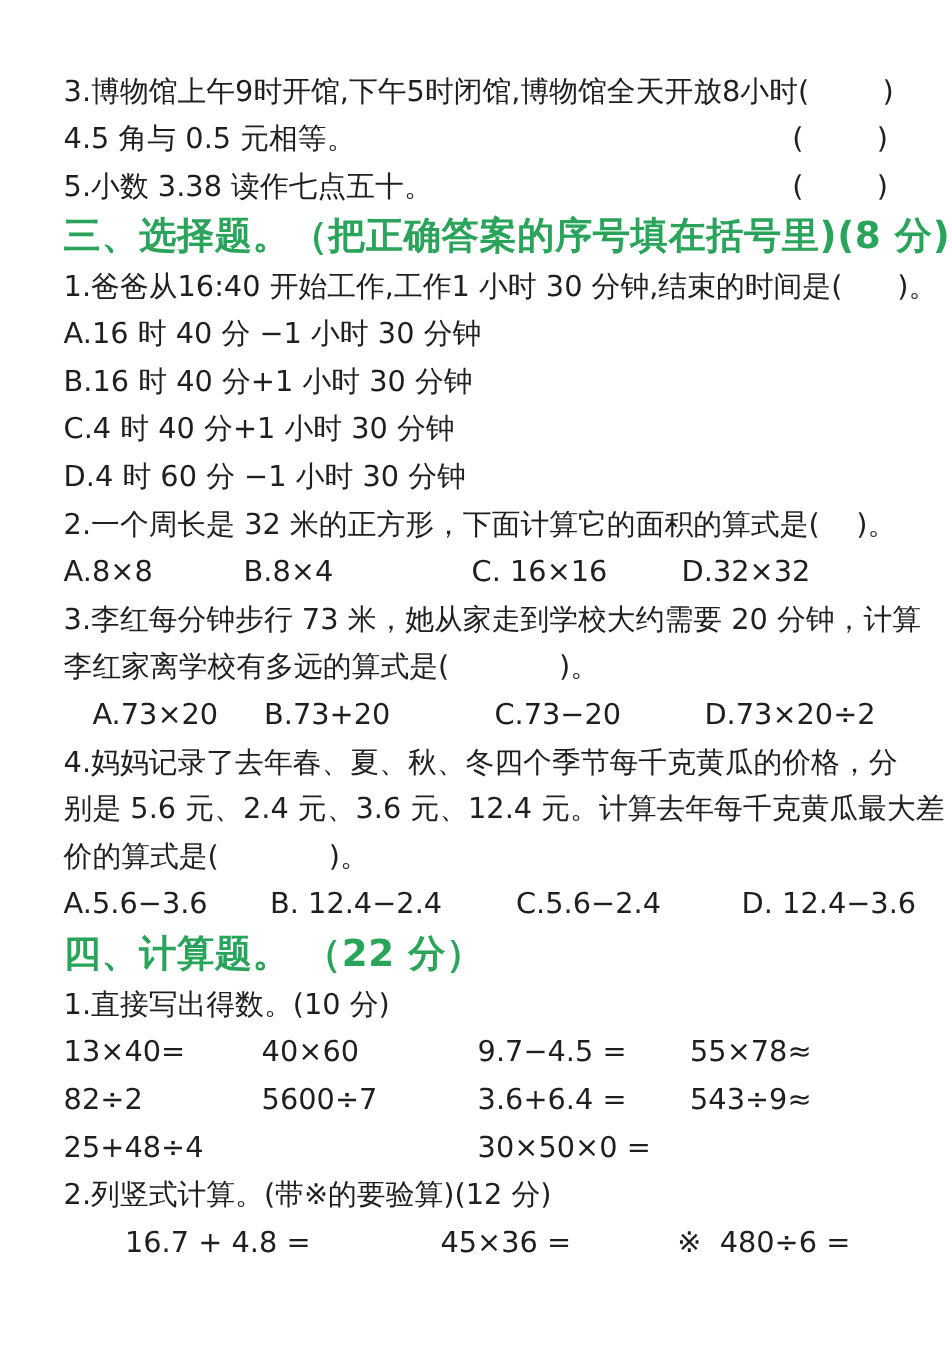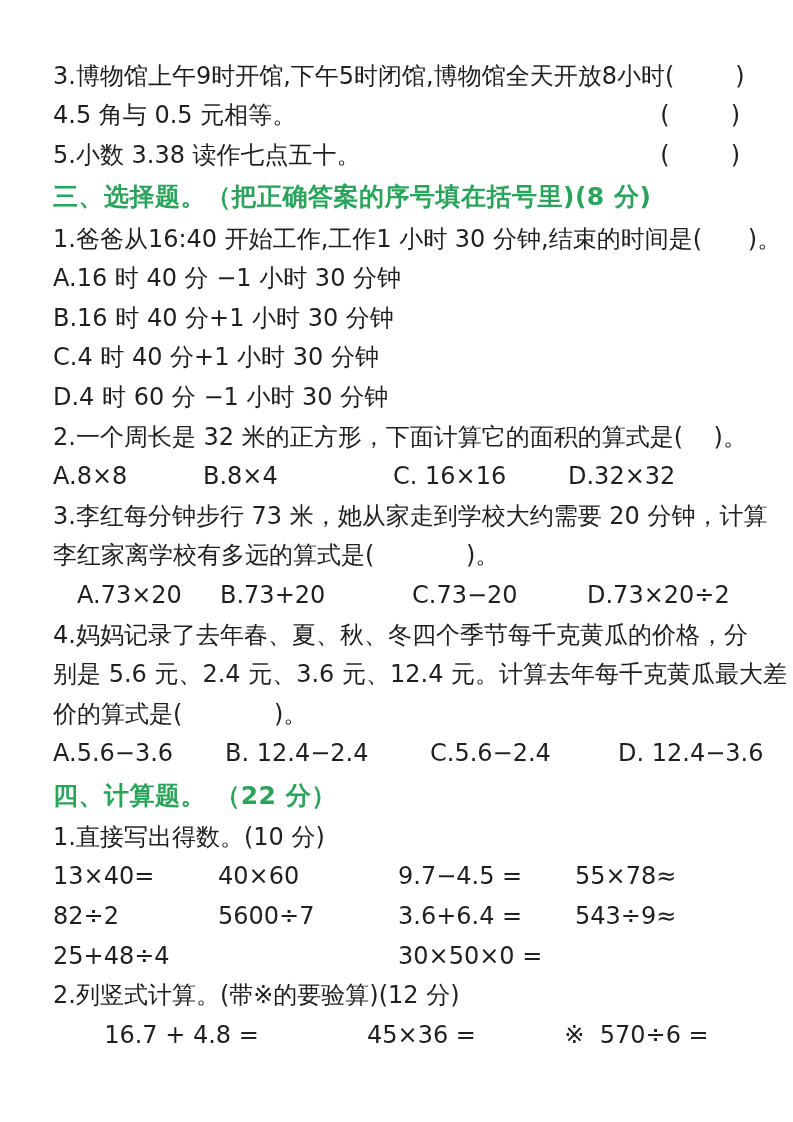--- a/index.html
+++ b/index.html
@@ -19,21 +19,21 @@
     display:flex;
     align-items:center;
     white-space:pre;
   }
   .row span{white-space:pre;}
   .judge-row{justify-content:space-between;}
   .heading-row{height:44px;}
   .heading{
     color:#2aa45b;
     font-weight:bold;
-    font-size:25px;
+    font-size:31px;
     letter-spacing:0.5px;
   }
   .opt-grid{display:grid;}
   .grid-q2{grid-template-columns:150px 190px 175px auto;}
   .grid-q3{grid-template-columns:143px 192px 175px auto;margin-left:24px;}
   .grid-q4{grid-template-columns:172px 205px 188px auto;}
   .grid-oral{grid-template-columns:165px 180px 177px auto;}
   .grid-vert{grid-template-columns:257px 223px auto;text-align:center;}
 </style>
 </head>
@@ -138,16 +138,16 @@
     <span>30×50×0 =</span>
     <span></span>
   </div>
 
   <div class="row">
     <span>2.列竖式计算。(带※的要验算)(12 分)</span>
   </div>
   <div class="row opt-grid grid-vert">
     <span>16.7 + 4.8 =</span>
     <span>45×36 =</span>
-    <span>※  570÷6 =</span>
+    <span>※  480÷6 =</span>
   </div>
 
 </div>
 
 </body></html>

